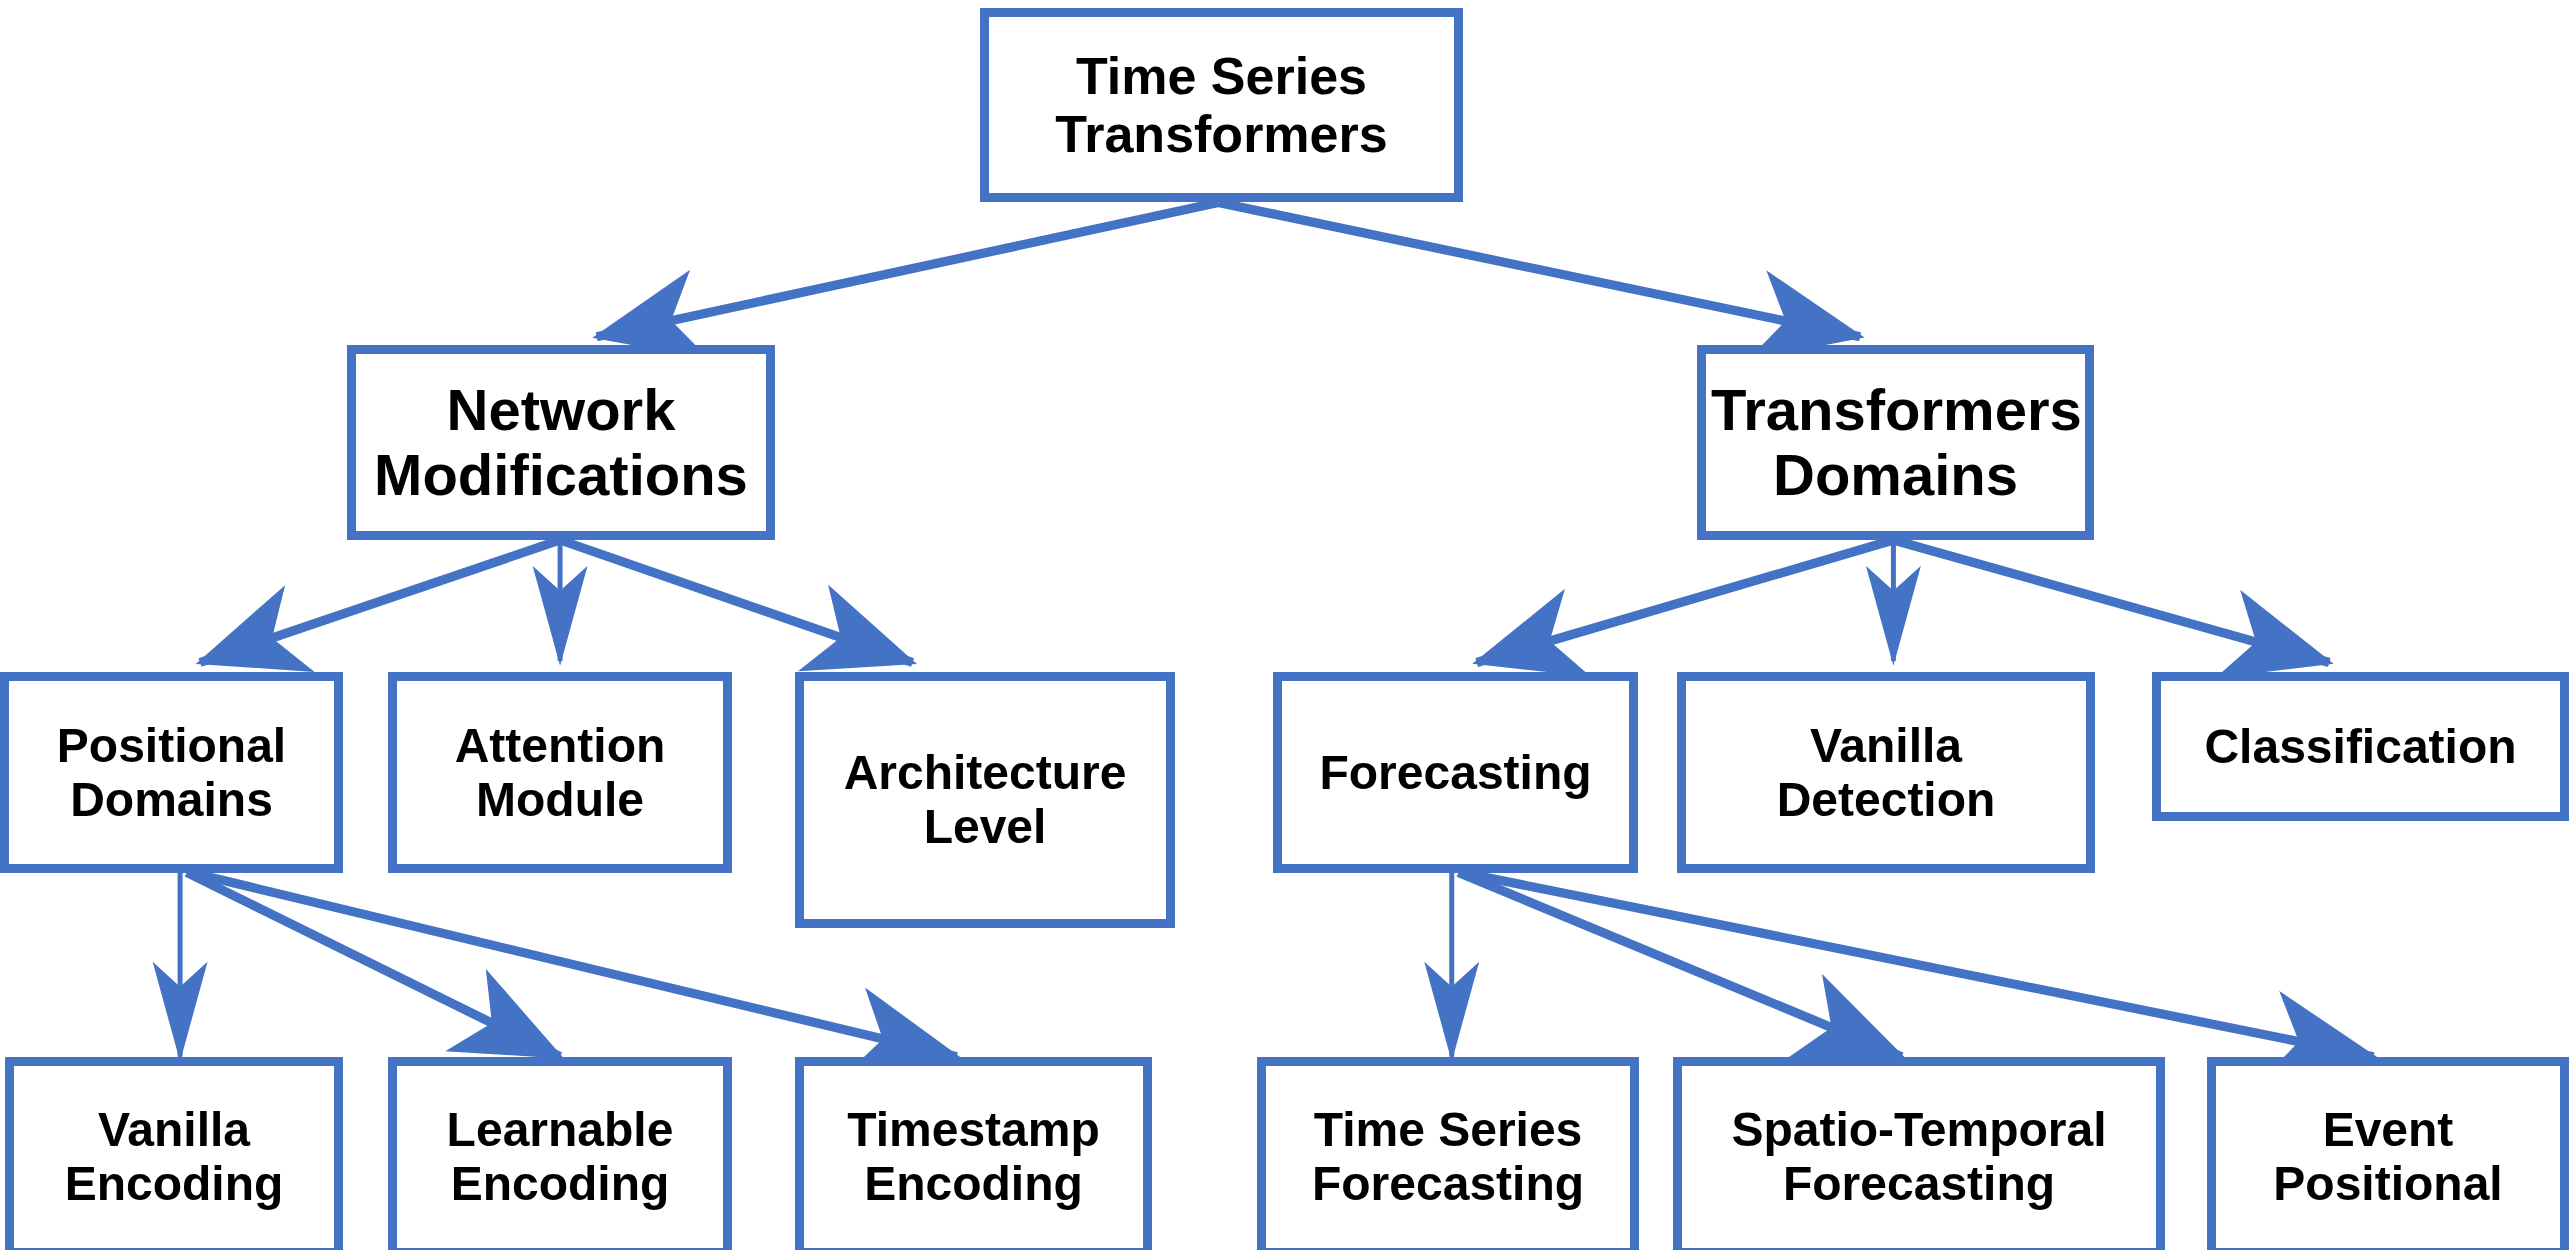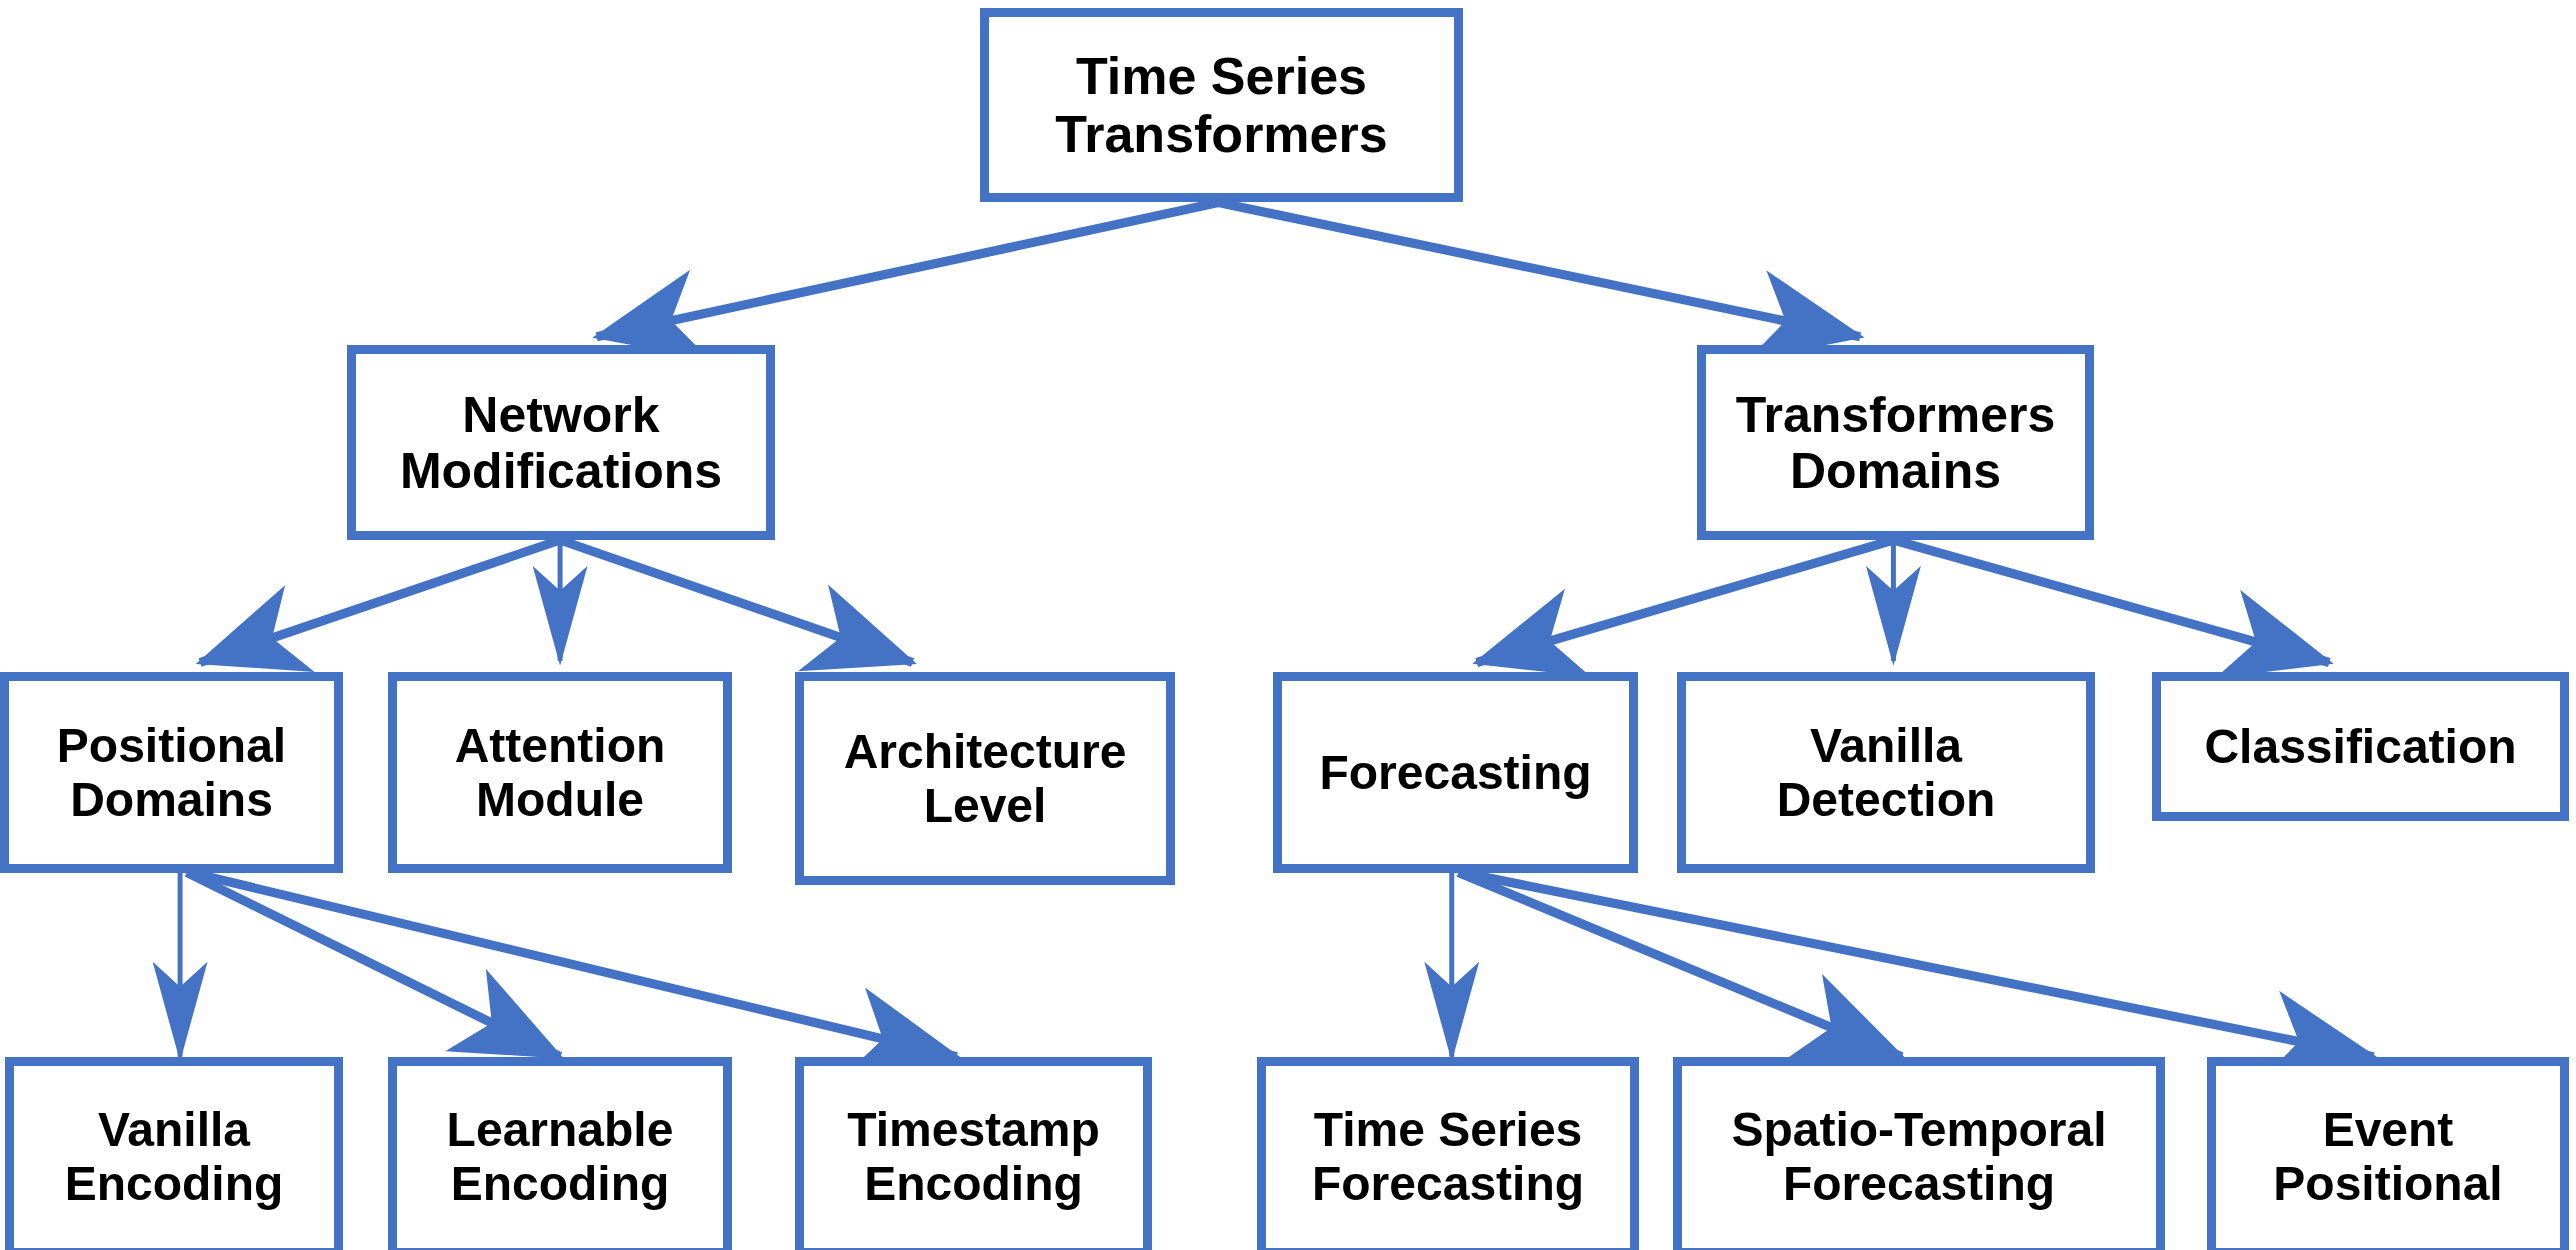--- a/index.html
+++ b/index.html
@@ -41,21 +41,21 @@
     z-index: 2;
     white-space: pre-line;
   }
   .node-label {
     display: block;
     width: 100%;
     padding: 0 5px;
     box-sizing: border-box;
   }
   .lvl1 { font-size: 52px; }
-  .lvl2 { font-size: 50px; }
+  .lvl2 { font-size: 58px; }
   .lvl3 { font-size: 48px; }
   .lvl4 { font-size: 48px; }
 </style>
 </head>
 <body>
 
 <div id="canvas">
 
   <svg id="edges" viewBox="0 0 3091 1500" width="2576" height="1250" xmlns="http://www.w3.org/2000/svg">
     <defs>
@@ -131,21 +131,21 @@
   </div>
 
   <div class="node lvl3" style="left:0px; top:672px; width:343px; height:201px;">
     <span class="node-label">Positional
 Domains</span>
   </div>
   <div class="node lvl3" style="left:388px; top:672px; width:344px; height:201px;">
     <span class="node-label">Attention
 Module</span>
   </div>
-  <div class="node lvl3" style="left:795px; top:672px; width:380px; height:213px;">
+  <div class="node lvl3" style="left:795px; top:672px; width:380px; height:256px;">
     <span class="node-label">Architecture
 Level</span>
   </div>
   <div class="node lvl3" style="left:1273px; top:672px; width:365px; height:201px;">
     <span class="node-label">Forecasting</span>
   </div>
   <div class="node lvl3" style="left:1677px; top:672px; width:418px; height:201px;">
     <span class="node-label">Vanilla
 Detection</span>
   </div>

